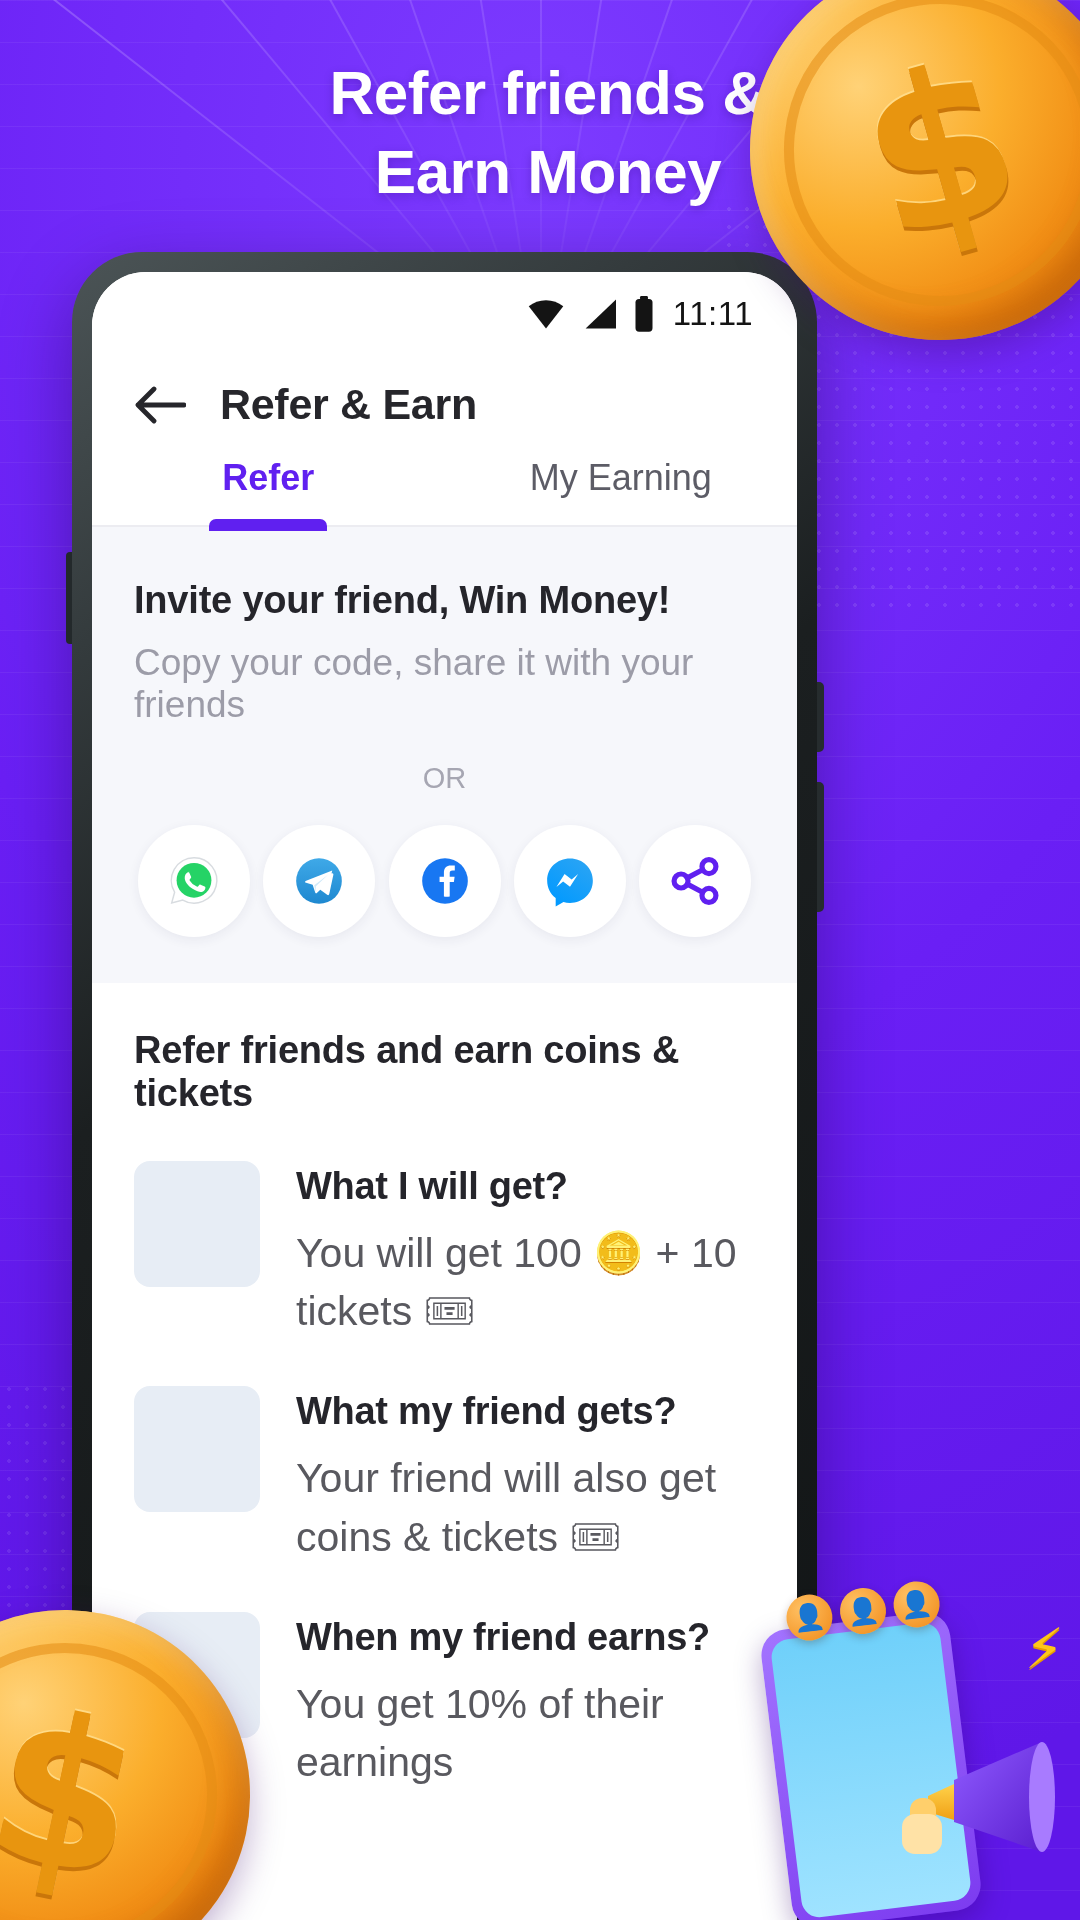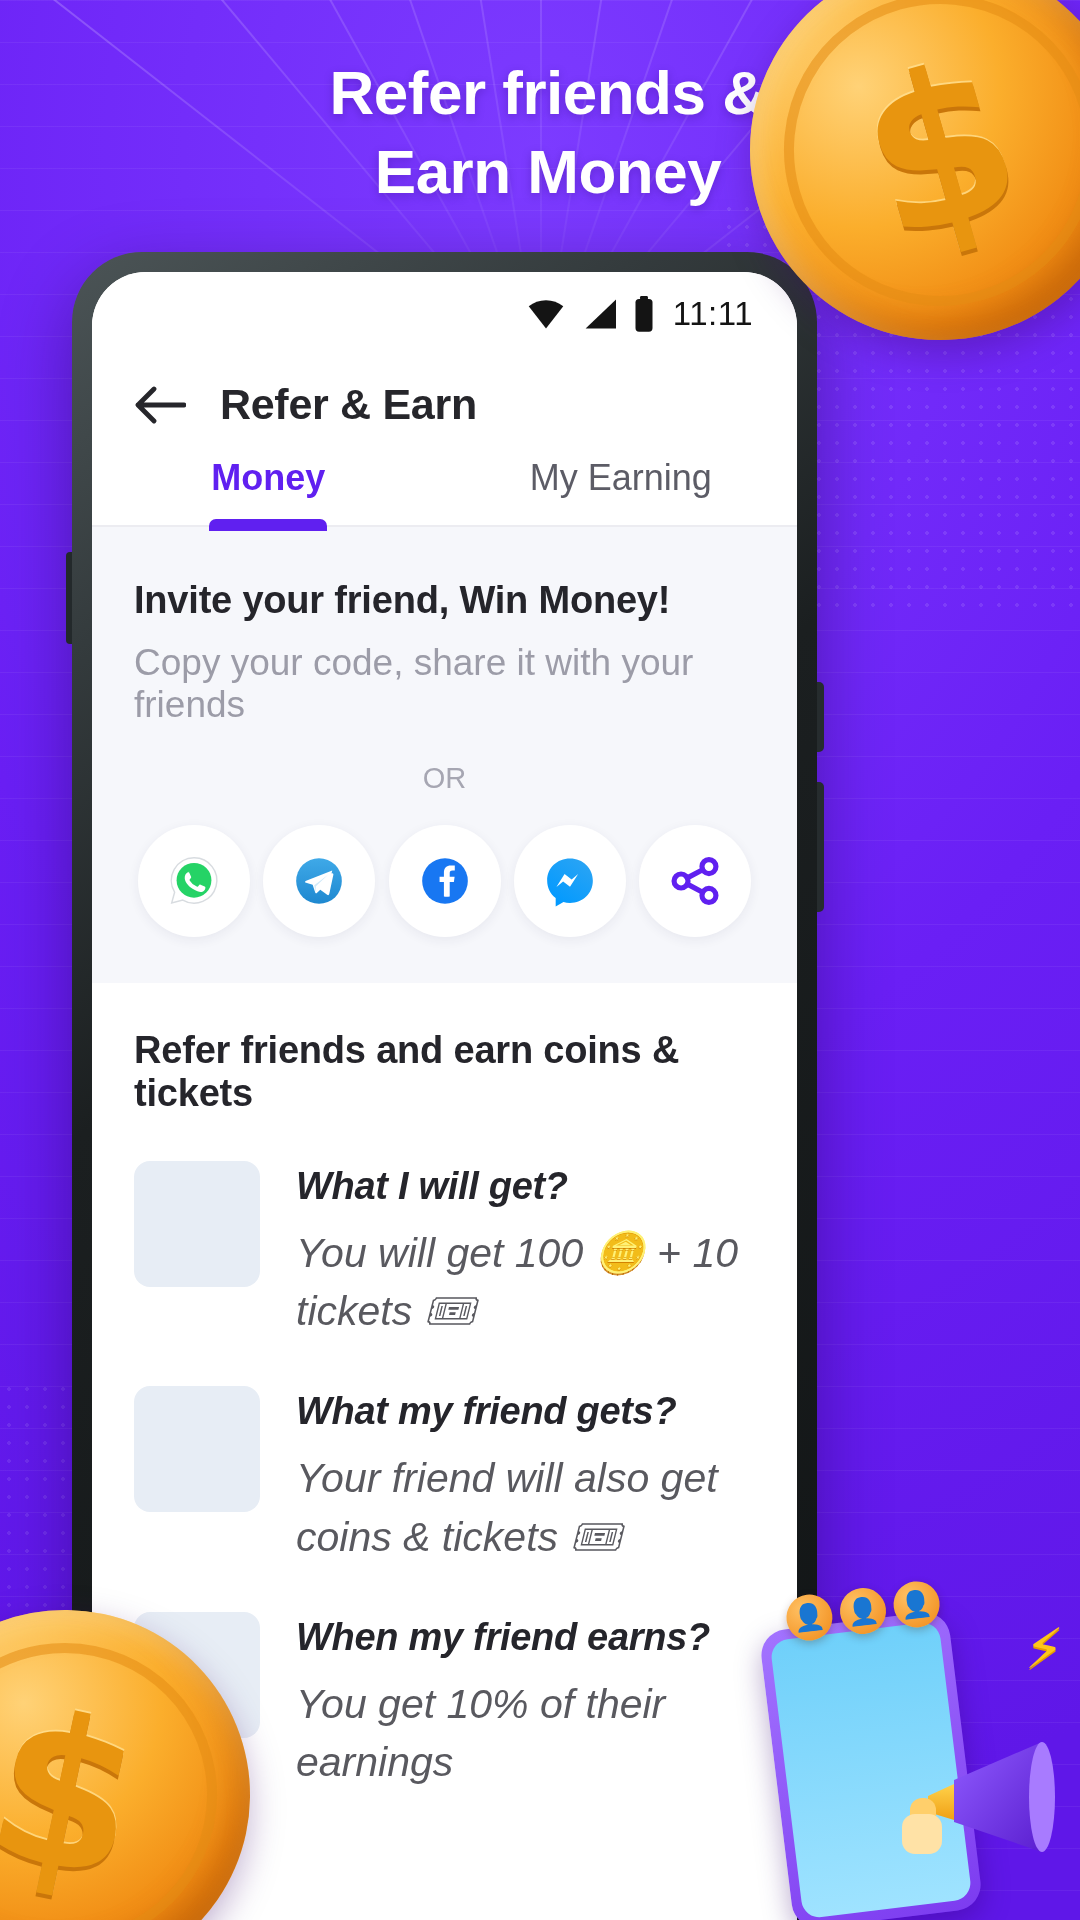--- a/index.html
+++ b/index.html
@@ -146,21 +146,21 @@
     width:112px; height:112px; border-radius:50%;
     background:#fff; box-shadow:0 3px 12px rgba(40,40,90,.07);
     display:flex; align-items:center; justify-content:center;
   }
 
   
   #benefits{ background:#fff; padding:46px 42px 0 42px; }
   #benefits-title{ font-size:38px; font-weight:700; color:#25252B; letter-spacing:-.2px; }
   .benefit-row{ display:flex; gap:36px; align-items:flex-start; margin-top:46px; }
   .benefit-thumb{ width:126px; height:126px; border-radius:16px; background:#E7EDF5; flex:none; }
-  .benefit-text{ flex:1; padding-top:4px;font-style:italic; }
+  .benefit-text{ flex:1; padding-top:4px; }
   .benefit-head{ font-size:38px; font-weight:700; color:#25252B; letter-spacing:-.3px; }
   .benefit-desc{ font-size:41px; color:#59595F; margin-top:16px; line-height:1.42; }
   .emoji{ font-family:"DejaVu Sans", sans-serif; }
 
   
   #promo-art{ position:absolute; right:14px; bottom:0; width:330px; height:330px; z-index:9; }
   #promo-art .mini-phone{
     position:absolute; left:40px; bottom:0; width:190px; height:300px;
     border-radius:26px; background:linear-gradient(160deg,#A374FF,#7C3BF0);
     padding:10px; box-shadow:0 10px 28px rgba(50,0,110,.35);
@@ -243,21 +243,21 @@
 
     <div id="app-bar">
       <svg width="52" height="40" viewBox="0 0 26 20">
         <path d="M10 2 L2 10 L10 18 M2 10 L25 10" fill="none" stroke="#26262B" stroke-width="2.4" stroke-linecap="round" stroke-linejoin="round"></path>
       </svg>
       <div id="page-title">Refer &amp; Earn</div>
     </div>
 
     <div id="tabs">
       <div class="tab active">
-        <span class="tab-label">Money</span>
+        <span class="tab-label">Refer</span>
       </div>
       <div class="tab">
         <span class="tab-label">My Earning</span>
       </div>
     </div>
     <div id="tab-divider"></div>
 
     <div id="invite-panel">
       <div id="invite-title">Invite your friend, Win Money!</div>
       <div id="invite-sub">Copy your code, share it with your friends</div>

